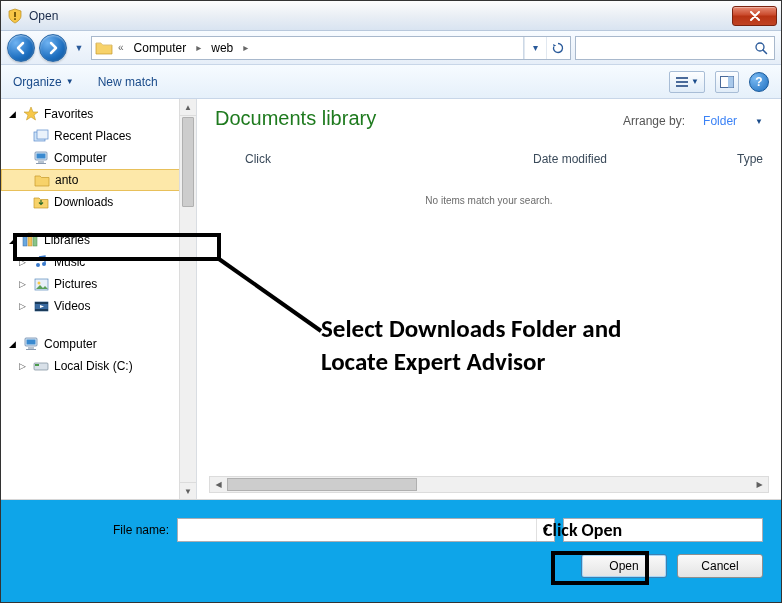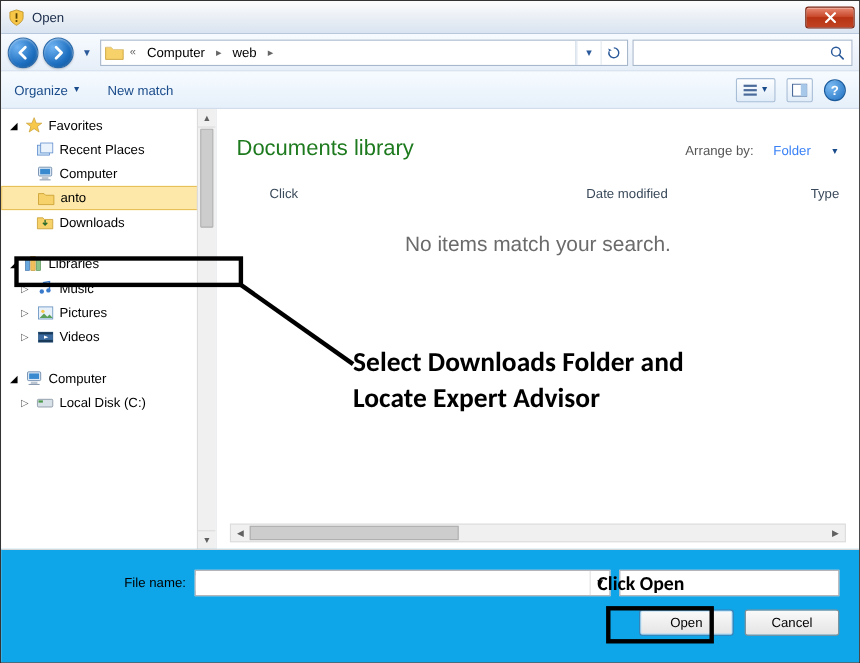--- a/index.html
+++ b/index.html
@@ -220,21 +220,21 @@
   }
   .tree .twisty.open { color: #000; }
   .tree .ico { width: 18px; height: 16px; display: flex; align-items: center; justify-content: center; }
   .tree li.indent1 { padding-left: 16px; }
   .tree li.selected { background: #fde8a9; border: 1px solid #e8c05a; height: 22px; }
   .tree .section-gap { height: 16px; }
   .content {
     flex: 1;
     background: #fff;
     position: relative;
-    padding: 25px 18px 0 18px;
+    padding: 8px 18px 0 18px;
     overflow: hidden;
   }
   .lib-header {
     display: flex;
     align-items: baseline;
   }
   .lib-title {
     color: #1e7a1e;
     font-size: 20px;
   }
@@ -252,21 +252,21 @@
     font-size: 12px;
     border-bottom: 1px solid transparent;
   }
   .col-name { flex: 1; padding-left: 30px; }
   .col-date { width: 160px; }
   .col-type { width: 70px; text-align: right; }
   .empty {
     margin-top: 28px;
     text-align: center;
     color: #6b6b6b;
-    font-size: 19px;
+    font-size: 10px;
   }
   .content .hscroll {
     position: absolute;
     left: 12px; right: 12px; bottom: 6px;
     height: 17px;
     background: #f0f0f0;
     border: 1px solid #dcdcdc;
     display: flex;
     align-items: center;
   }

